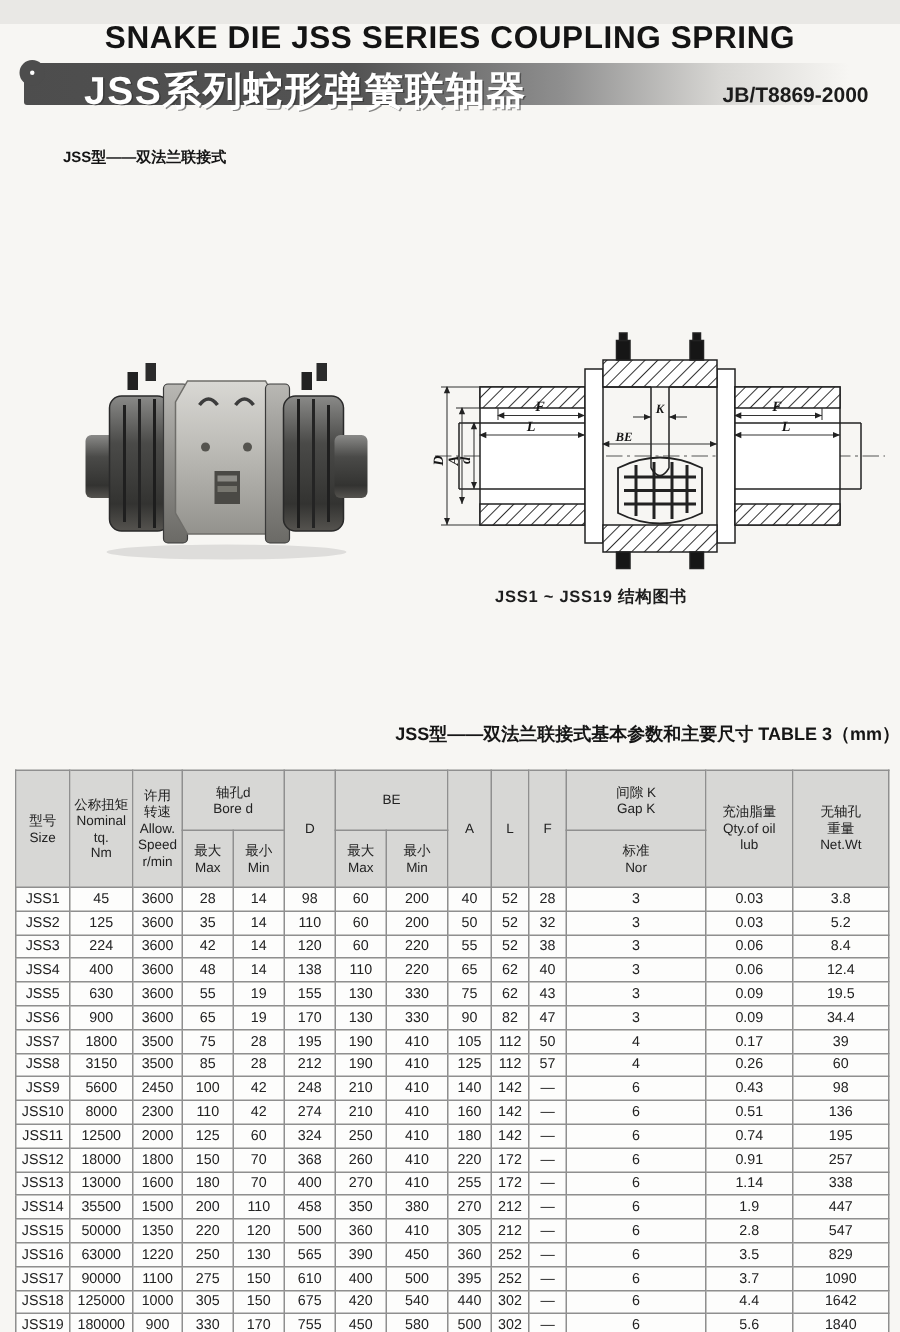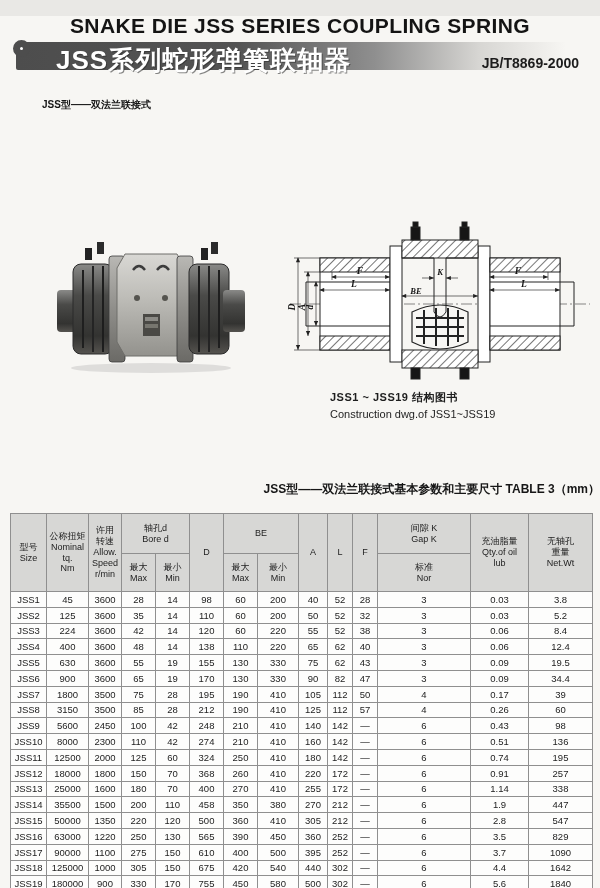--- a/index.html
+++ b/index.html
@@ -231,21 +231,20 @@
         <text x="234" y="58" text-anchor="middle">F</text>
         <text x="240" y="71" text-anchor="middle">L</text>
         <text x="156" y="59" text-anchor="middle" font-size="8.5">K</text>
         <text x="132" y="78" text-anchor="middle" font-size="8.5">BE</text>
       </g>
     </svg>
   </div>
 
   <div class="figure-caption">
     <span class="cap-cn">JSS1 ~ JSS19 结构图书</span>
-    <span class="cap-en">Construction dwg.of JSS1~JSS19</span>
   </div>
 
   <div class="table-title">JSS型——双法兰联接式基本参数和主要尺寸 TABLE 3（mm）</div>
 
   <table class="spec">
     <colgroup>
       <col style="width:36px">
         <col style="width:42px">
         <col style="width:33px">
       <col style="width:34px">
@@ -524,21 +523,21 @@
           <td>410</td>
           <td>220</td>
           <td>172</td>
           <td>—</td>
           <td>6</td>
           <td>0.91</td>
           <td>257</td>
         </tr>
         <tr>
           <td>JSS13</td>
-          <td>25000</td>
+          <td>13000</td>
           <td>1600</td>
           <td>180</td>
           <td>70</td>
           <td>400</td>
           <td>270</td>
           <td>410</td>
           <td>255</td>
           <td>172</td>
           <td>—</td>
           <td>6</td>

